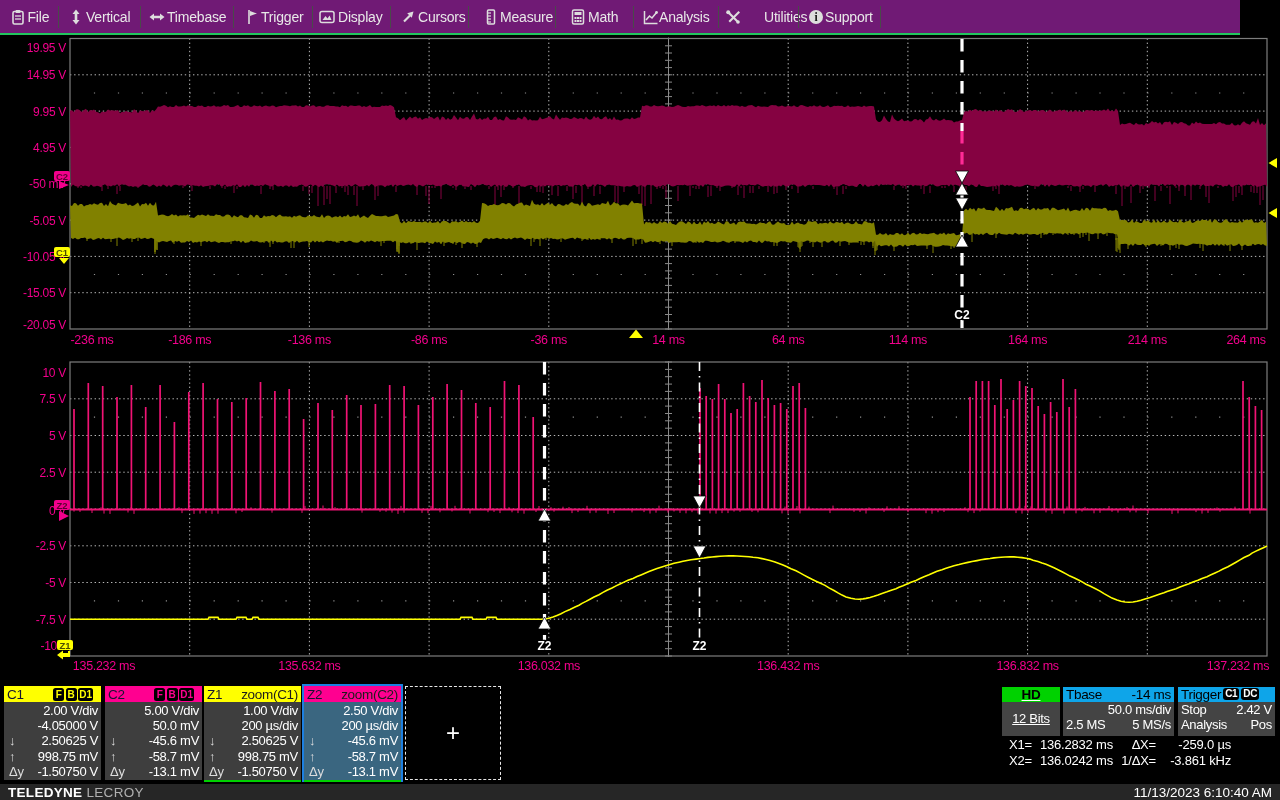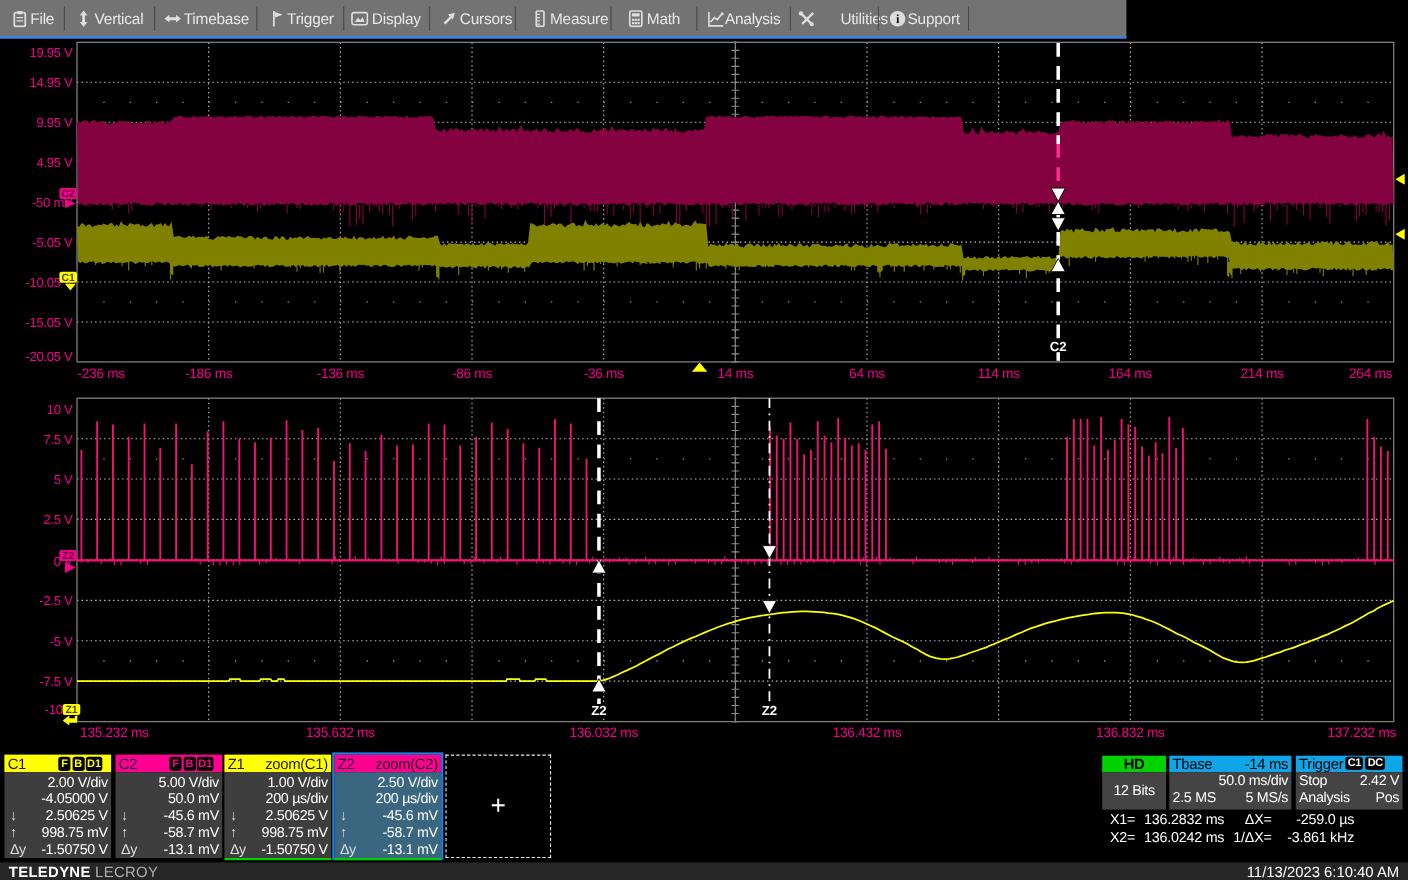--- a/index.html
+++ b/index.html
@@ -1,18 +1,18 @@
 <!DOCTYPE html>
 <html><head><meta charset="utf-8">
 <style>
 * { margin:0; padding:0; box-sizing:border-box; }
 html,body { width:1280px; height:800px; background:#000; overflow:hidden;
   font-family:"Liberation Sans", sans-serif; }
-#menubar { position:absolute; left:0; top:0; width:1024px; height:35px; background:#737373;
-  color:#e8e8e8; font-size:14px; letter-spacing:-0.2px; border-bottom:2px solid #3b82f6; }
+#menubar { position:absolute; left:0; top:0; width:1240px; height:35px; background:#701a75;
+  color:#e8e8e8; font-size:14px; letter-spacing:-0.2px; border-bottom:2px solid #22c55e; }
 .micon { position:absolute; top:9px; }
 .micon svg { display:block; }
 .mtxt { position:absolute; top:8px; line-height:18px; }
 .msep { position:absolute; top:6px; width:1px; height:22px; background:#4a4a4a; }
 #scope { position:absolute; left:0; top:0; }
 .chbox { position:absolute; top:686px; width:97px; height:94px; font-size:13px; letter-spacing:-0.3px; }
 .chbox.sel { outline:2px solid #1d7fe0; outline-offset:0px; }
 .chbox.sel:after, .chz:after { content:""; }
 .chhdr { height:16px; color:#10102e; font-weight:bold; display:flex; align-items:center; padding:0 3px 0 3px; }
 .chname { font-size:13.5px; font-weight:normal; color:#141432; }
@@ -26,21 +26,21 @@
 .cr { margin-left:auto; }
 .greenline { position:absolute; top:780px; height:2px; background:#00d000; }
 #emptybox { position:absolute; left:405px; top:686px; width:96px; height:94px;
   border:1.5px dashed #e8e8e8; }
 #emptybox span { position:absolute; left:50%; top:50%; transform:translate(-50%,-50%);
   color:#fff; font-size:24px; font-weight:300; }
 .rbox { position:absolute; top:687px; font-size:13px; letter-spacing:-0.3px; color:#fff; }
 .rhdr { height:14.5px; display:flex; align-items:center; padding:0 3px; font-size:13.5px; }
 .rbody { background:#444; padding:0 3px; }
 .rrow { height:15.2px; display:flex; align-items:center; }
-#hdbox { left:1002px; width:58px; }
+#hdbox { left:1002px; width:58px;text-decoration:underline; }
 #hdbox .rhdr { background:#00d200; color:#000; font-weight:bold; justify-content:center; }
 #hdbox .rbody { height:34px; display:flex; align-items:center; justify-content:center; }
 #tbbox { left:1063px; width:111px; }
 #tbbox .rhdr, #trbox .rhdr { background:#0ea5e9; color:#000;text-align:right; }
 #tbbox .rbody, #trbox .rbody { height:34px; }
 #trbox { left:1178px; width:97px; }
 .tbadge { background:#000; color:#fff; border-radius:3px; font-size:10px; font-weight:bold;
   padding:0 2px; height:12px; line-height:12px; margin-left:2px; }
 .tbadge:first-of-type { margin-left:auto; }
 #xreadout { position:absolute; left:1009px; top:737px; width:260px; color:#fff; font-size:13px; letter-spacing:-0.2px; white-space:nowrap; }

